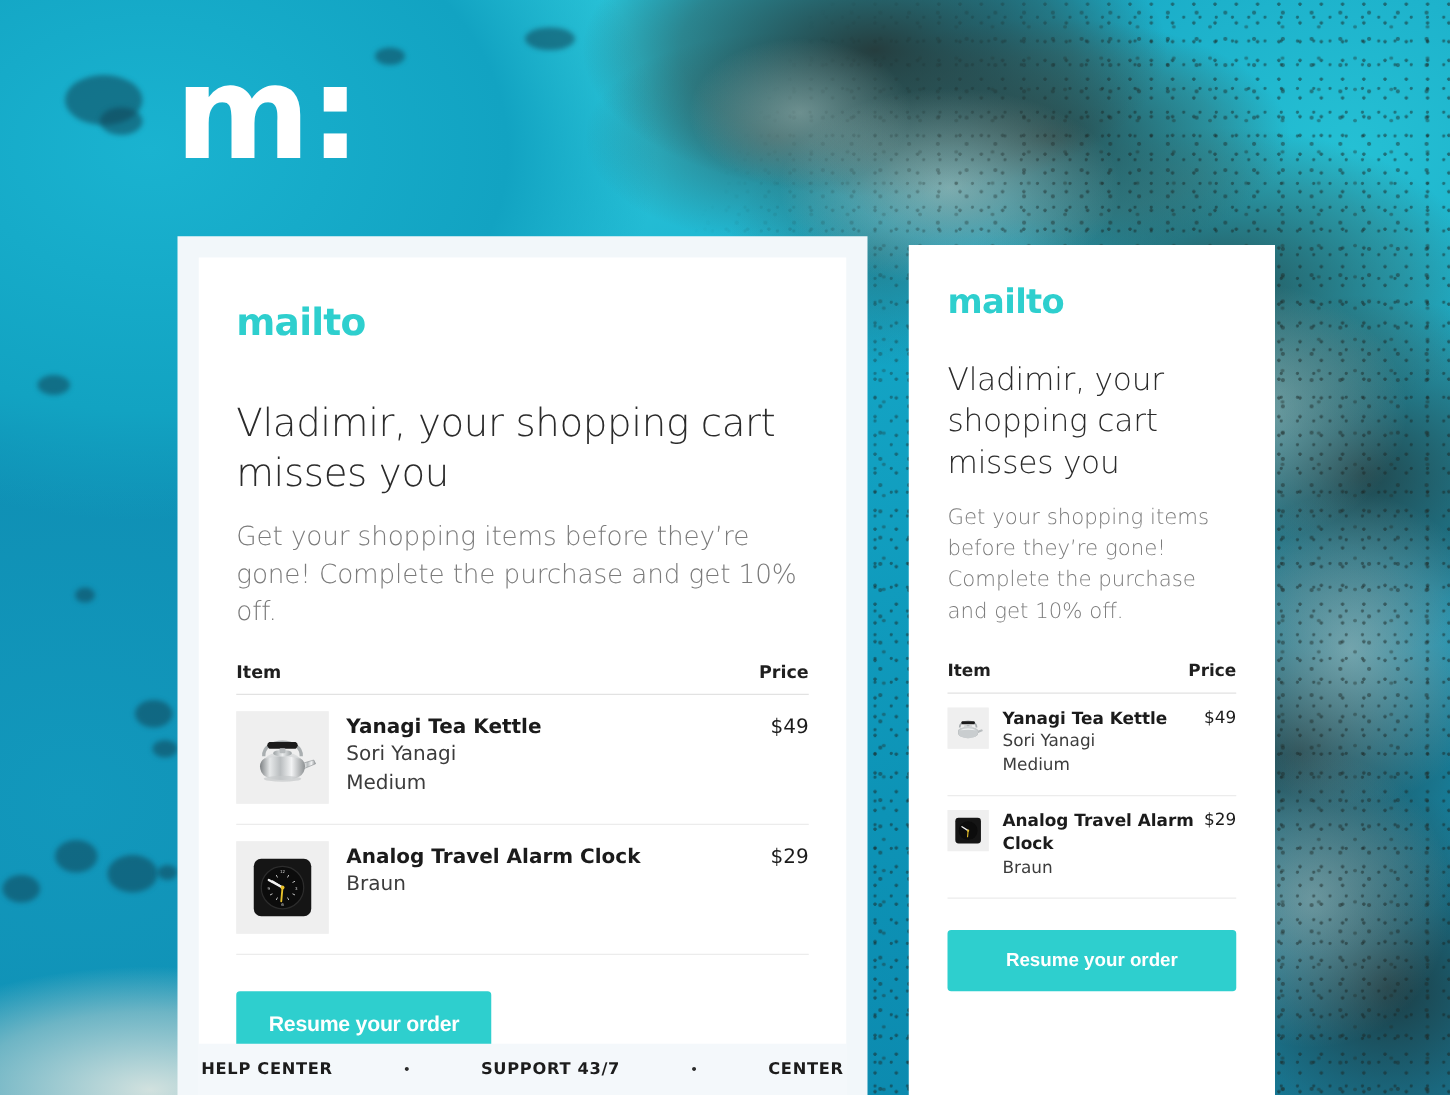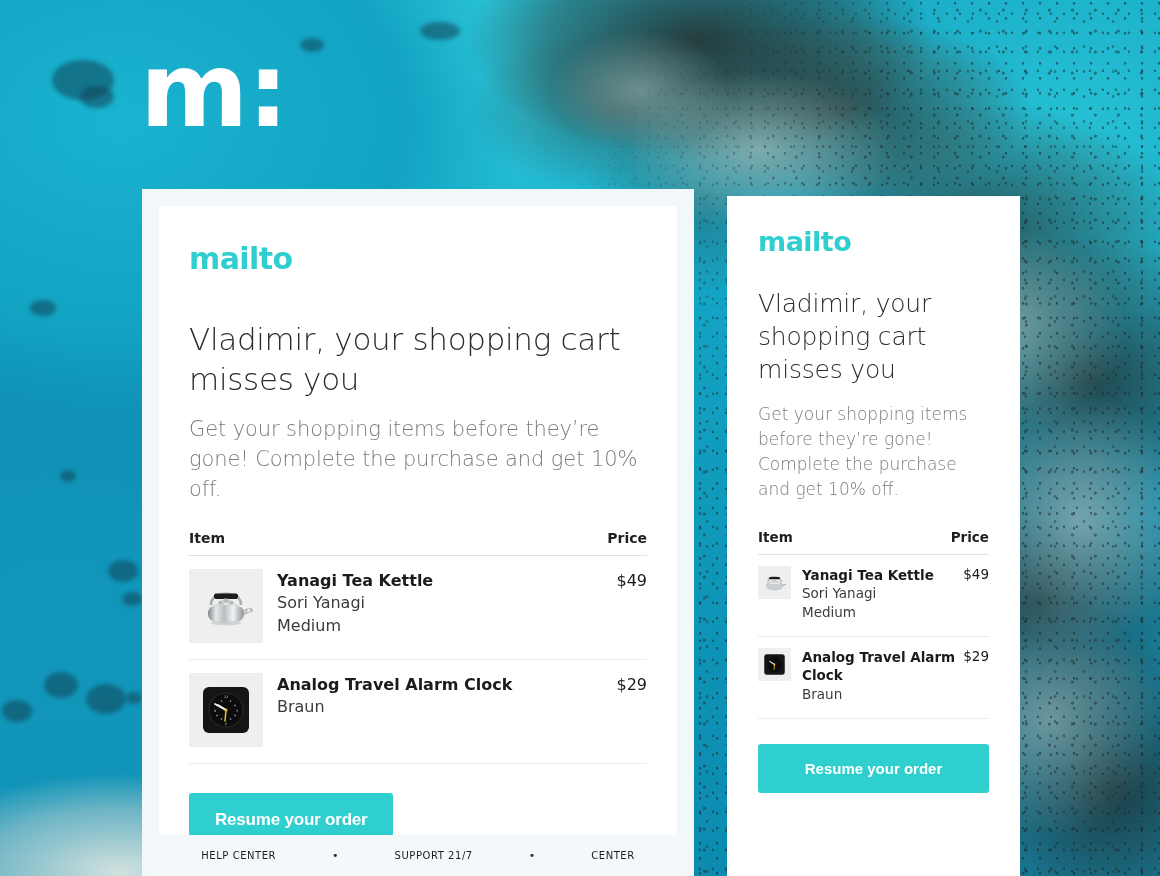--- a/index.html
+++ b/index.html
@@ -117,21 +117,21 @@
     letter-spacing: -.2px; cursor: pointer;
   }
 
   .footer {
     position: absolute; left: 17px; right: 17px; bottom: 0;
     height: 41px; background: #f4f8fb;
     display: flex; align-items: center; justify-content: center;
     gap: 0;
   }
   .f-link {
-    font-size: 10px; font-weight: normal; color: #1c1c1c;
+    font-size: 13px; font-weight: bold; color: #1c1c1c;
     letter-spacing: .55px; cursor: pointer;
   }
   .f-dot { color: #2b2b2b; font-size: 11px; padding: 0 56px; }
 
   
   #mobile-card {
     position: absolute; left: 727px; top: 196px;
     width: 293px; height: 680px;
     background: #ffffff;
     padding: 32px 31px 0 31px;
@@ -288,21 +288,21 @@
           <div class="p-price">$29</div>
         </div>
       </div>
 
       <button class="cta">Resume your order</button>
     </div>
 
     <div class="footer">
       <span class="f-link">HELP CENTER</span>
       <span class="f-dot">•</span>
-      <span class="f-link">SUPPORT 21/7</span>
+      <span class="f-link">SUPPORT 43/7</span>
       <span class="f-dot">•</span>
       <span class="f-link">CENTER</span>
     </div>
   </div>
 
   <div id="mobile-card">
 
     <div class="m-brand">mailto</div>
 
     <div class="m-headline">Vladimir, your shopping cart misses you</div>

